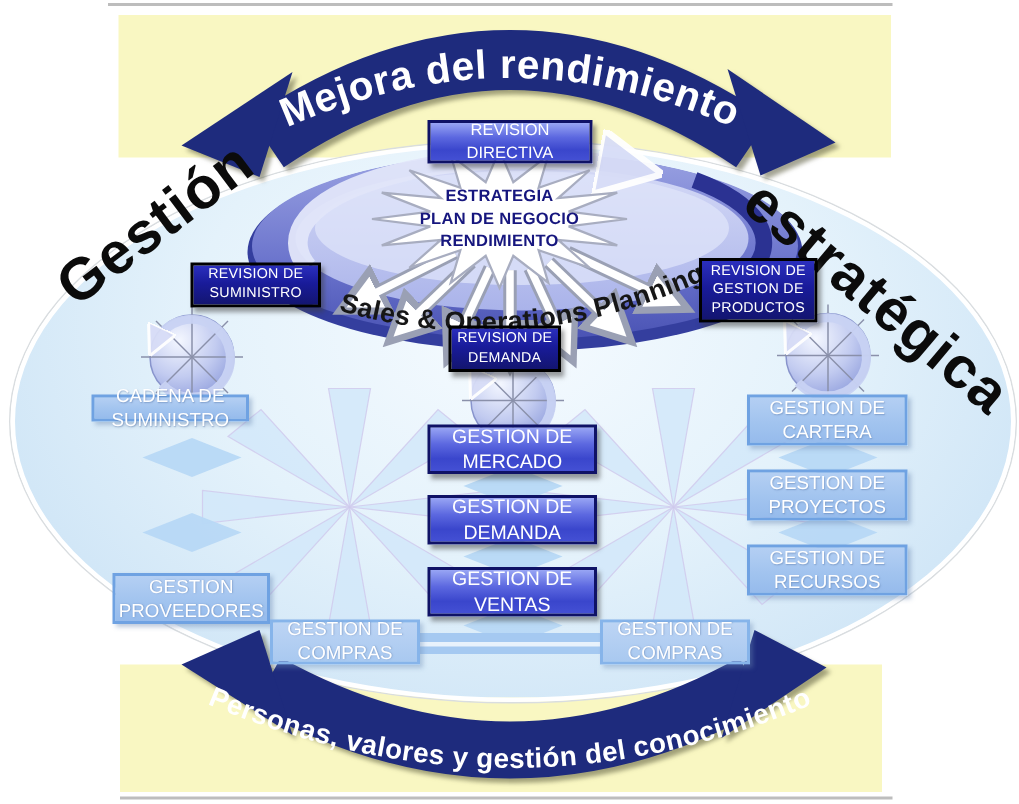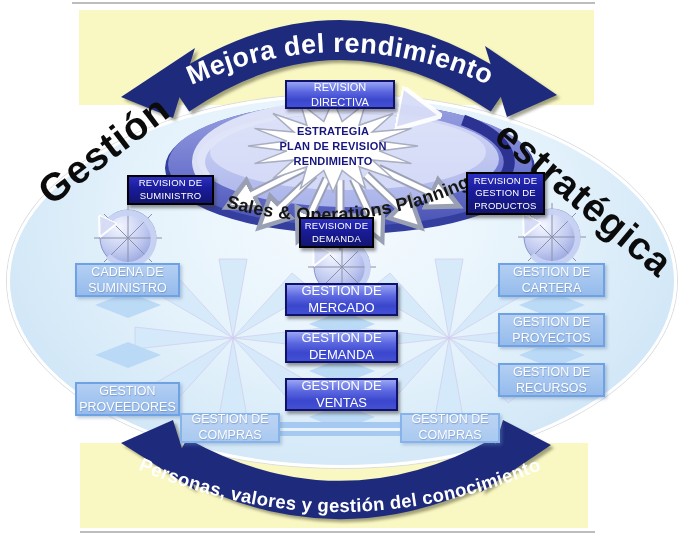--- a/index.html
+++ b/index.html
@@ -195,34 +195,34 @@
     <path id="sopArc" d="M 216,204 Q 347,246 480,182" fill="none"></path>
     <text font-size="18" font-weight="bold" fill="#161616" letter-spacing="0.2">
       <textPath href="#sopArc" startOffset="50%" text-anchor="middle">Sales &amp; Operations Planning</textPath>
     </text>
   </svg>
 
   <div class="side-title" style="left:14px;top:128px;width:180px;transform:rotate(-37deg);">Gestión</div>
   <div class="side-title" style="left:464px;top:177px;width:240px;transform:rotate(40deg);">estratégica</div>
 
   <div class="star-text ml">ESTRATEGIA
-PLAN DE REVISION
+PLAN DE NEGOCIO
 RENDIMIENTO</div>
 
   <div class="bx box-royal ml" style="left:285px;top:80px;width:110px;height:29px;font-size:11px;">REVISION
 DIRECTIVA</div>
   <div class="bx box-navy ml" style="left:127px;top:175px;width:87px;height:30px;">REVISION DE
 SUMINISTRO</div>
   <div class="bx box-navy ml" style="left:466px;top:172px;width:79px;height:43px;">REVISION DE
 GESTION DE
 PRODUCTOS</div>
   <div class="bx box-navy ml" style="left:299px;top:217px;width:75px;height:31px;">REVISION DE
 DEMANDA</div>
 
-  <div class="bx box-light ml" style="left:75px;top:263px;width:105px;height:34px;">CADENA DE
+  <div class="bx box-light ml" style="left:61px;top:263px;width:105px;height:18px;">CADENA DE
 SUMINISTRO</div>
   <div class="bx box-light ml" style="left:75px;top:382px;width:105px;height:34px;">GESTION
 PROVEEDORES</div>
 
   <div class="bx box-royal ml" style="left:285px;top:283px;width:113px;height:33px;">GESTION DE
 MERCADO</div>
   <div class="bx box-royal ml" style="left:285px;top:330px;width:113px;height:33px;">GESTION DE
 DEMANDA</div>
   <div class="bx box-royal ml" style="left:285px;top:378px;width:113px;height:33px;">GESTION DE
 VENTAS</div>

